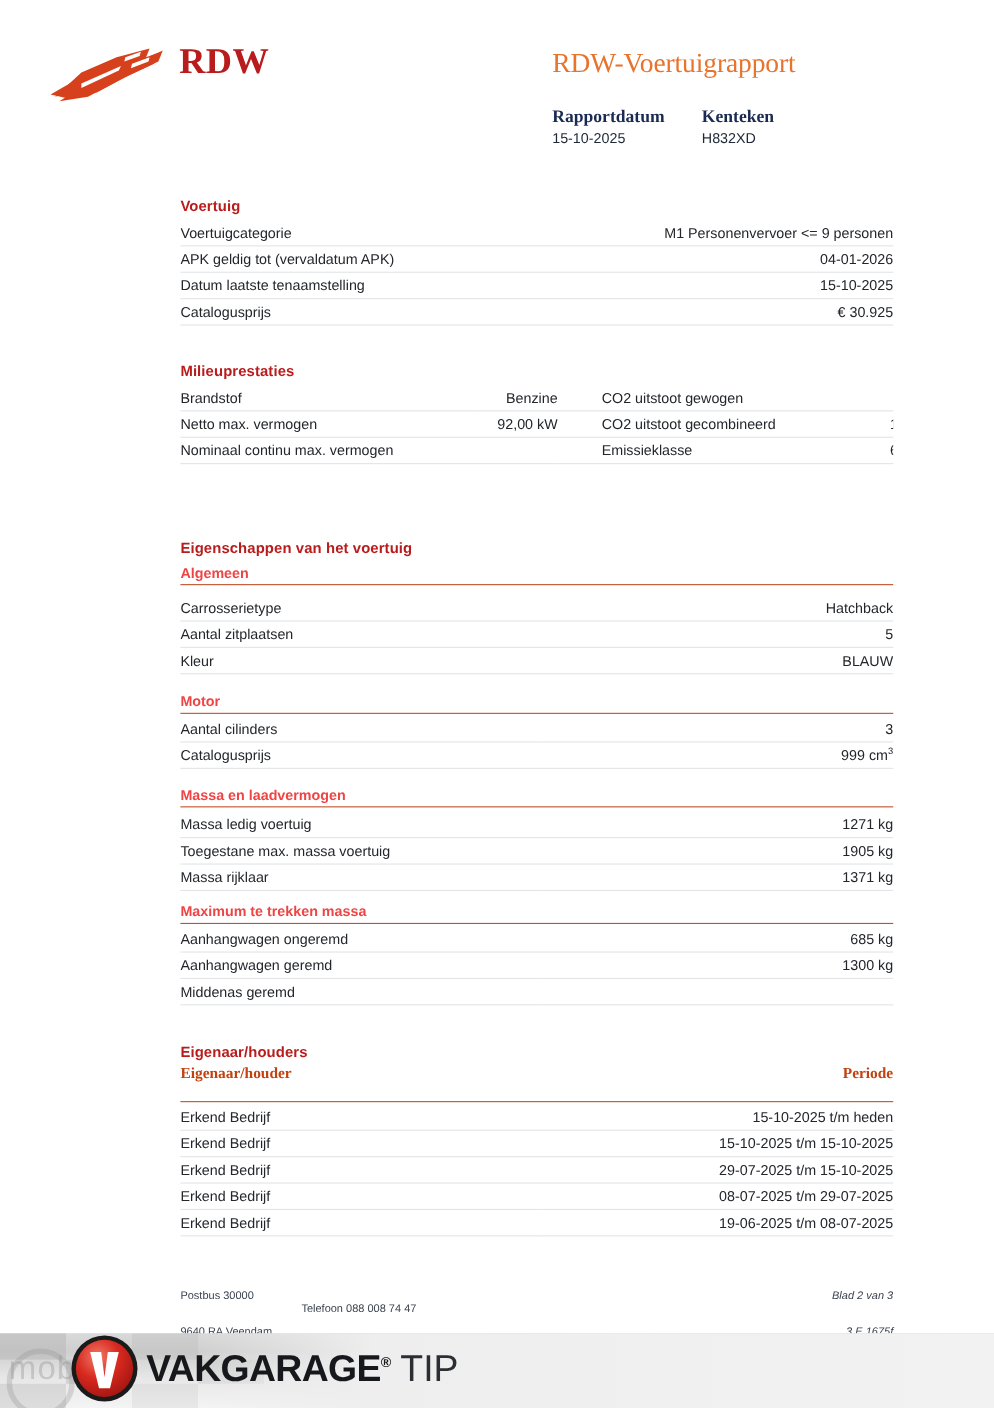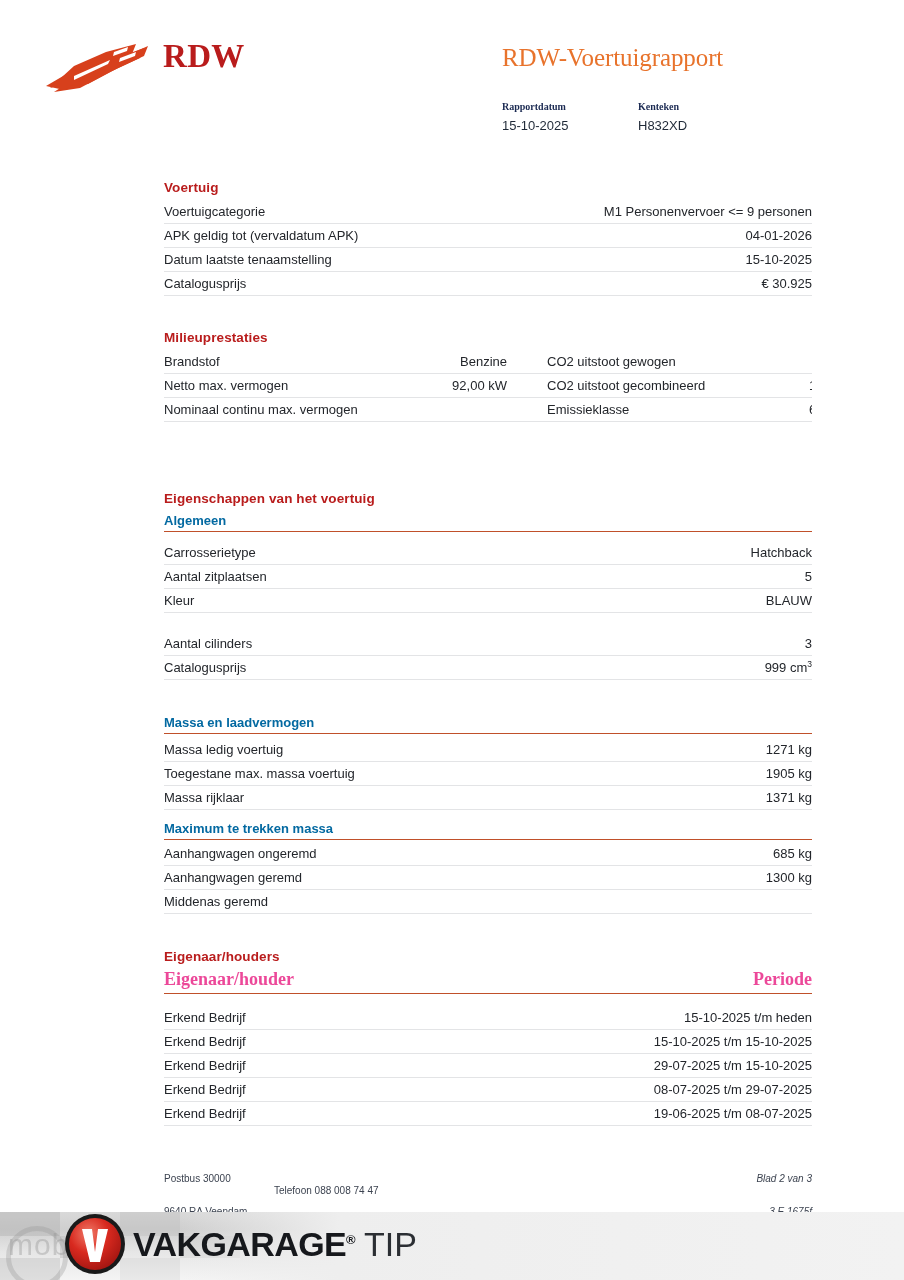--- a/index.html
+++ b/index.html
@@ -57,21 +57,21 @@
     width: 320px;
   }
   .meta-col {
     display: inline-block;
     vertical-align: top;
   }
   .meta-col.c1 { width: 136px; }
   .meta-head {
     font-family: "Liberation Serif", serif;
     font-weight: 700;
-    font-size: 10px;
+    font-size: 16px;
     color: #1b2a52;
     line-height: 17px;
   }
   .meta-val {
     font-family: "Liberation Sans", sans-serif;
     font-size: 13px;
     color: #1f2937;
     line-height: 22px;
   }
 
@@ -81,31 +81,31 @@
     font-weight: 700;
     font-size: 13.5px;
     color: #b91c1c;
     letter-spacing: 0.1px;
     margin: 0 0 5px 0;
   }
   .sub-title {
     font-family: "Liberation Sans", sans-serif;
     font-weight: 700;
     font-size: 13px;
-    color: #0369a1;
+    color: #ef4444;
     margin: 0;
     padding-bottom: 3px;
     border-bottom: 1.2px solid #c0502a;
   }
   .sub-title-serif {
     font-family: "Liberation Serif", serif;
     font-weight: 700;
-    font-size: 18px;
-    color: #ec4899;
-    padding-bottom: 3px;
+    font-size: 14px;
+    color: #c2410c;
+    padding-bottom: 16px;
     border-bottom: 1.2px solid #c0502a;
     display: flex;
     justify-content: space-between;
     align-items: baseline;
   }
 
   table.rows {
     width: 100%;
     border-collapse: collapse;
     table-layout: fixed;
@@ -320,20 +320,21 @@
         </tr>
         <tr>
           <td>Kleur</td>
           <td class="val">BLAUW</td>
         </tr>
       </tbody>
     </table>
   </div>
 
   <div class="block" style="left:164px; top:630px; width:648px;">
+    <div class="sub-title">Motor</div>
     <table class="rows" style="margin-top:2px;">
       <tbody>
         <tr>
           <td>Aantal cilinders</td>
           <td class="val">3</td>
         </tr>
         <tr>
           <td>Catalogusprijs</td>
           <td class="val"><span>999 cm</span><sup>3</sup></td>
         </tr>
@@ -380,21 +381,21 @@
       </tbody>
     </table>
   </div>
 
   <div class="block" style="left:164px; top:949px; width:648px;">
     <div class="section-title">Eigenaar/houders</div>
     <div class="sub-title-serif">
       <span>Eigenaar/houder</span>
       <span>Periode</span>
     </div>
-    <table class="rows" style="margin-top:12px;">
+    <table class="rows" style="margin-top:2px;">
       <tbody>
         <tr>
           <td>Erkend Bedrijf</td>
           <td class="val">15-10-2025 t/m heden</td>
         </tr>
         <tr>
           <td>Erkend Bedrijf</td>
           <td class="val">15-10-2025 t/m 15-10-2025</td>
         </tr>
         <tr>

